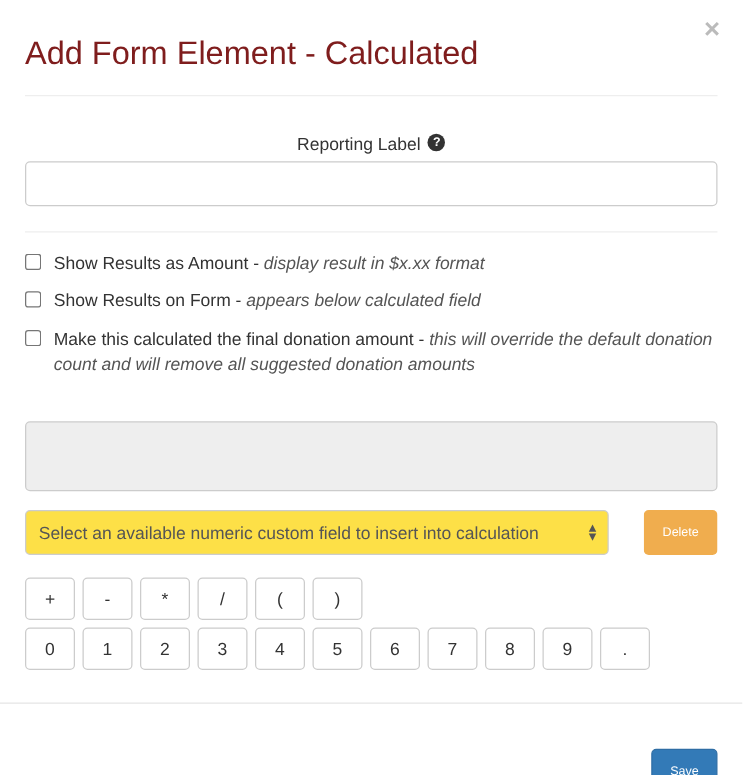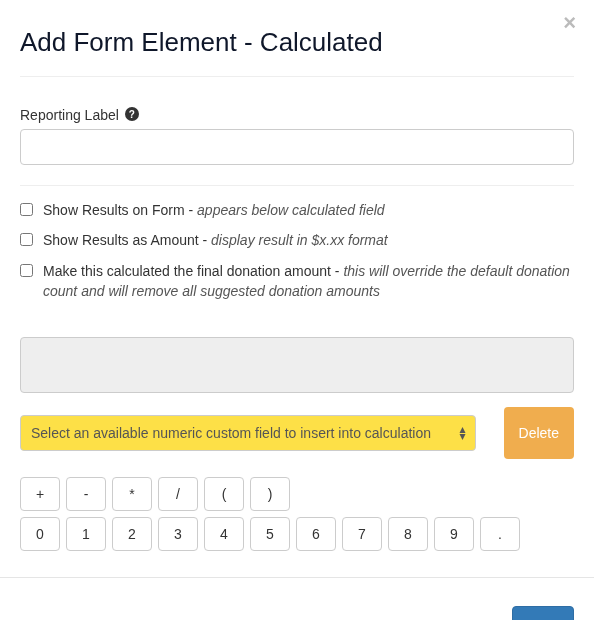--- a/index.html
+++ b/index.html
@@ -21,31 +21,32 @@
     font-size: 22px;
     color: #bbb;
     cursor: pointer;
     font-weight: bold;
     line-height: 1;
   }
   h1.title {
     font-size: 26px;
     font-weight: 400;
     margin: 12px 0 18px 0;
-    color: #0f172a;
+    color: #7f1d1d;
   }
   hr.sep {
     border: none;
     border-top: 1px solid #eee;
     margin: 0 0 30px 0;
   }
   .label-row {
     font-size: 14px;
     margin-bottom: 6px;
     color: #333;
+    text-align: center;
   }
   .help-icon {
     display: inline-flex;
     align-items: center;
     justify-content: center;
     width: 14px;
     height: 14px;
     border-radius: 50%;
     background: #333;
     color: #fff;
@@ -122,24 +123,24 @@
     pointer-events: none;
     font-size: 12px;
     color: #555;
     line-height: 0.6;
   }
   .btn {
     display: inline-flex;
     align-items: center;
     justify-content: center;
     border-radius: 4px;
-    font-size: 14px;
+    font-size: 10px;
     cursor: pointer;
     border: 1px solid transparent;
-    height: 52px;
+    height: 36px;
     padding: 0 14px;
   }
   .btn-delete {
     background: #f0ad4e;
     color: #fff;
   }
   .keypad {
     margin-top: 18px;
   }
   .keypad-row {
@@ -195,28 +196,28 @@
     <span>Reporting Label</span>
     <span class="help-icon">?</span>
   </div>
   <input type="text" class="text-input" value="" style="">
 
   <hr class="thin-sep">
 
   <label class="check-row">
     <input type="checkbox" style="">
     <span class="text">
-      <span>Show Results on Form - </span><span class="hint">appears below calculated field</span>
+      <span>Show Results as Amount - </span><span class="hint">display result in $x.xx format</span>
     </span>
   </label>
 
   <label class="check-row">
     <input type="checkbox" style="">
     <span class="text">
-      <span>Show Results as Amount - </span><span class="hint">display result in $x.xx format</span>
+      <span>Show Results on Form - </span><span class="hint">appears below calculated field</span>
     </span>
   </label>
 
   <label class="check-row">
     <input type="checkbox" style="">
     <span class="text">
       <span>Make this calculated the final donation amount - </span><span class="hint">this will override the default donation count and will remove all suggested donation amounts</span>
     </span>
   </label>
 

